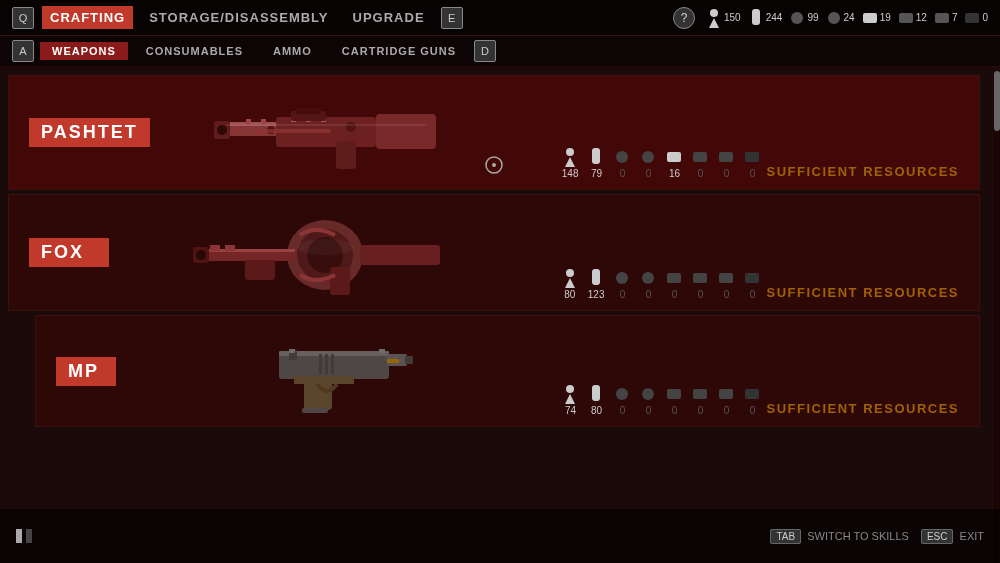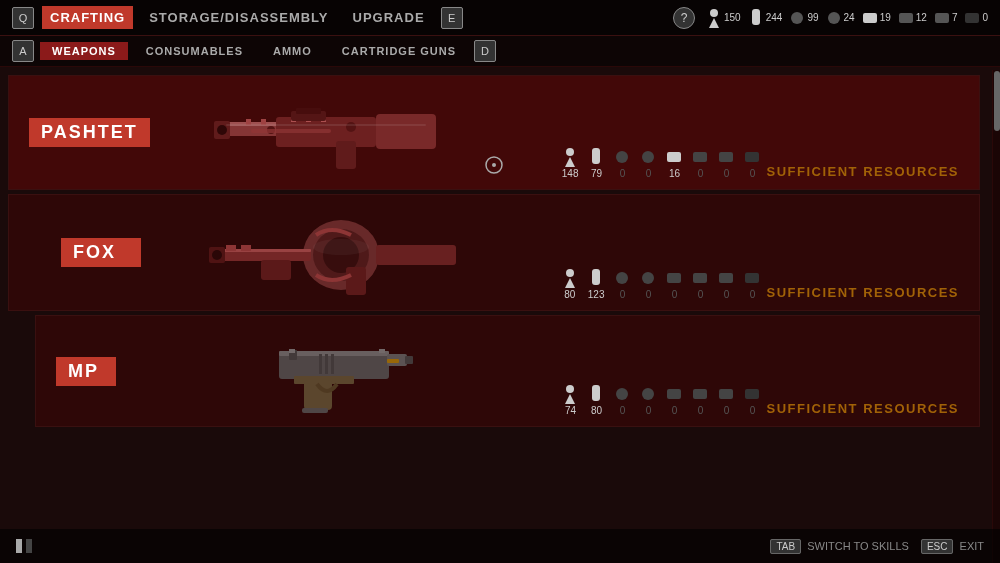--- a/index.html
+++ b/index.html
@@ -224,21 +224,21 @@
     }
 
     
     .bottom-bar {
       position: absolute;
       bottom: 0;
       left: 0;
       right: 0;
       display: flex;
       align-items: center;
-      padding: 10px 16px;
+      padding: 20px 16px;
       background: rgba(0,0,0,0.6);
     }
 
     .craft-count {
       font-size: 13px;
       color: #aaa;
       display: flex;
       gap: 2px;
     }
 
@@ -469,21 +469,21 @@
 
     <div style="position:absolute; bottom:10px; left:50%; transform:translateX(-50%);">
       <svg width="20" height="20" viewBox="0 0 20 20">
         <circle cx="10" cy="10" r="8" fill="none" stroke="#aaa" stroke-width="1.5"></circle>
         <circle cx="10" cy="10" r="2" fill="#aaa"></circle>
       </svg>
     </div>
   </div>
 
   <div class="weapon-card" style="min-height:105px;">
-    <div class="weapon-name-badge" style="align-self:center; min-width:80px;margin-left:32px;">FOX</div>
+    <div class="weapon-name-badge" style="align-self:center; min-width:80px;">FOX</div>
     <div class="weapon-image-area">
       <svg width="300" height="95" viewBox="0 0 300 95" class="weapon-svg">
 
         <g opacity="0.9">
 
           <ellipse cx="140" cy="50" rx="38" ry="35" fill="#7a3535"></ellipse>
           <ellipse cx="140" cy="50" rx="28" ry="26" fill="#5a2020"></ellipse>
           <ellipse cx="140" cy="50" rx="18" ry="18" fill="#3a1010"></ellipse>
 
           <rect x="20" y="44" width="90" height="12" rx="2" fill="#8a3030"></rect>

